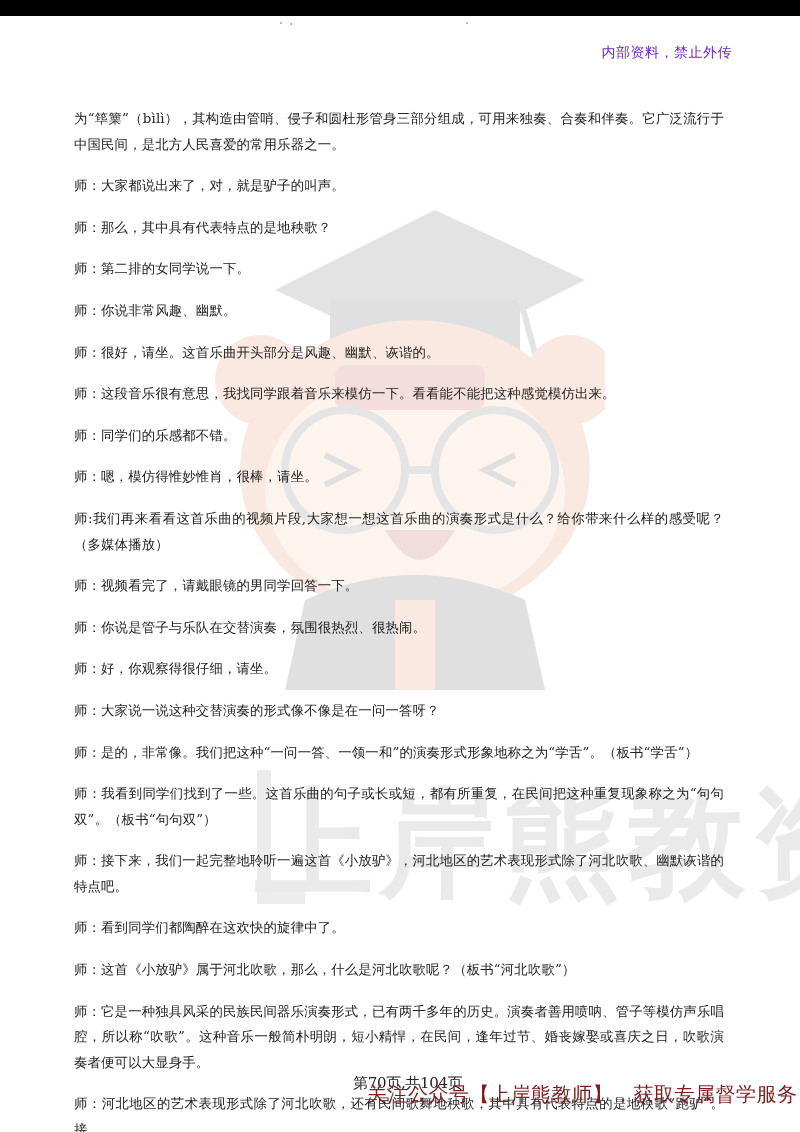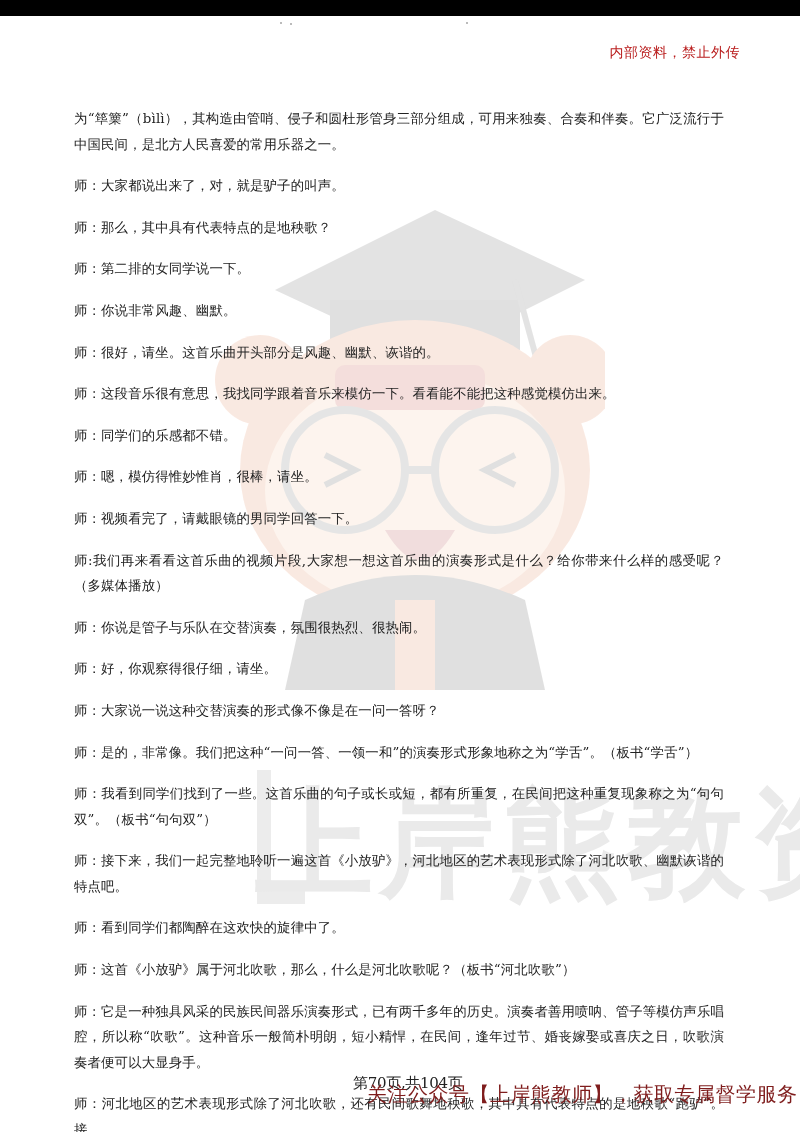--- a/index.html
+++ b/index.html
@@ -4,21 +4,21 @@
   <style>
     html, body { margin: 0; padding: 0; }
     body {
       width: 800px; height: 1132px; background: #ffffff; position: relative; overflow: hidden;
       font-family: "DejaVu Serif", "Liberation Serif", serif; color: #222;
     }
     .topbar { position: absolute; left: 0; top: 0; width: 800px; height: 16px; background: #000; }
     .top-specks { position: absolute; top: 22px; left: 280px; width: 200px; height: 3px; }
     .top-specks span { position: absolute; width: 2px; height: 2px; background: #bbb; }
     .header-note {
-      position: absolute; top: 44px; right: 60px; font-size: 14px; color: #b91c1c; letter-spacing: 0.5px;
+      position: absolute; top: 44px; right: 68px; font-size: 14px; color: #6d28d9; letter-spacing: 0.5px;
     }
     .watermark { position: absolute; pointer-events: none; }
     .wm-logo { left: 215px; top: 170px; width: 390px; height: 520px; opacity: 0.16; }
     .wm-text {
       left: 255px; top: 765px; font-family: "DejaVu Sans", "Liberation Sans", sans-serif;
       font-weight: bold; font-size: 118px; color: #eaeaea; letter-spacing: 6px; white-space: nowrap;
     }
     .wm-frame {
       position: absolute; left: 257px; top: 770px; width: 34px; height: 120px;
       border-left: 14px solid #ececec; border-bottom: 14px solid #ececec;
@@ -81,22 +81,22 @@
 <div class="content">
   <p>为“筚篥”（bìlì），其构造由管哨、侵子和圆杜形管身三部分组成，可用来独奏、合奏和伴奏。它广泛流行于中国民间，是北方人民喜爱的常用乐器之一。</p>
   <p>师：大家都说出来了，对，就是驴子的叫声。</p>
   <p>师：那么，其中具有代表特点的是地秧歌？</p>
   <p>师：第二排的女同学说一下。</p>
   <p>师：你说非常风趣、幽默。</p>
   <p>师：很好，请坐。这首乐曲开头部分是风趣、幽默、诙谐的。</p>
   <p>师：这段音乐很有意思，我找同学跟着音乐来模仿一下。看看能不能把这种感觉模仿出来。</p>
   <p>师：同学们的乐感都不错。</p>
   <p>师：嗯，模仿得惟妙惟肖，很棒，请坐。</p>
+  <p>师:我们再来看看这首乐曲的视频片段,大家想一想这首乐曲的演奏形式是什么？给你带来什么样的感受呢？（多媒体播放）</p>
   <p>师：视频看完了，请戴眼镜的男同学回答一下。</p>
-  <p>师:我们再来看看这首乐曲的视频片段,大家想一想这首乐曲的演奏形式是什么？给你带来什么样的感受呢？（多媒体播放）</p>
   <p>师：你说是管子与乐队在交替演奏，氛围很热烈、很热闹。</p>
   <p>师：好，你观察得很仔细，请坐。</p>
   <p>师：大家说一说这种交替演奏的形式像不像是在一问一答呀？</p>
   <p>师：是的，非常像。我们把这种“一问一答、一领一和”的演奏形式形象地称之为“学舌”。（板书“学舌”）</p>
   <p>师：我看到同学们找到了一些。这首乐曲的句子或长或短，都有所重复，在民间把这种重复现象称之为“句句双”。（板书“句句双”）</p>
   <p>师：接下来，我们一起完整地聆听一遍这首《小放驴》，河北地区的艺术表现形式除了河北吹歌、幽默诙谐的特点吧。</p>
   <p>师：看到同学们都陶醉在这欢快的旋律中了。</p>
   <p>师：这首《小放驴》属于河北吹歌，那么，什么是河北吹歌呢？（板书“河北吹歌”）</p>
   <p>师：它是一种独具风采的民族民间器乐演奏形式，已有两千多年的历史。演奏者善用喷呐、管子等模仿声乐唱腔，所以称“吹歌”。这种音乐一般简朴明朗，短小精悍，在民间，逢年过节、婚丧嫁娶或喜庆之日，吹歌演奏者便可以大显身手。</p>
   <p>师：河北地区的艺术表现形式除了河北吹歌，还有民间歌舞地秧歌，其中具有代表特点的是地秧歌“跑驴”。接</p>

